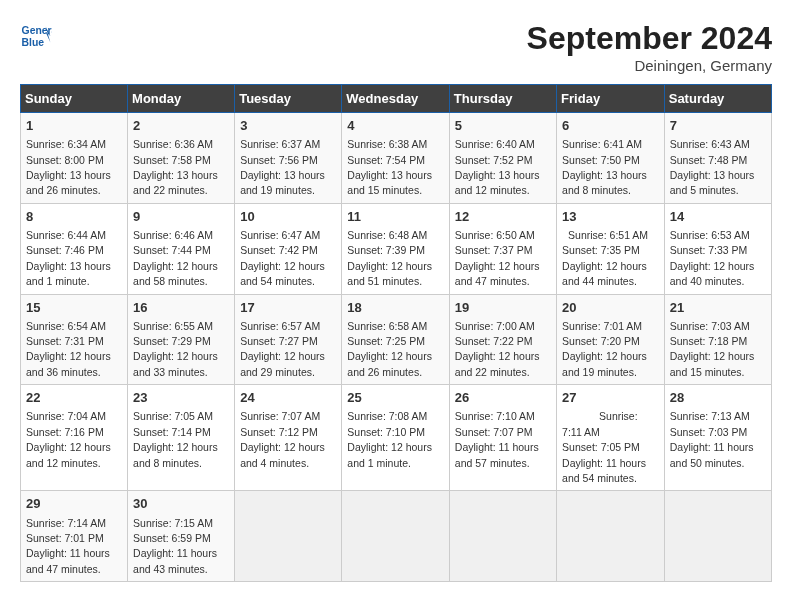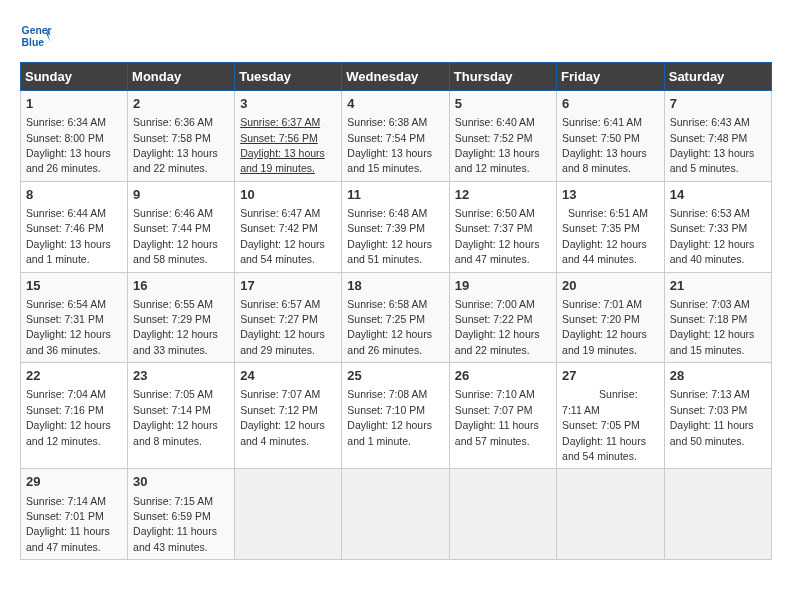--- a/index.html
+++ b/index.html
@@ -83,20 +83,24 @@
 </head>
 <body>
 
 <div class="header">
   <div class="logo">
     <svg class="logo-icon" viewBox="0 0 40 40">
       <text x="2" y="18" font-size="13" font-weight="bold" fill="#1a5fa8">General</text>
       <text x="2" y="32" font-size="13" font-weight="bold" fill="#1a5fa8">Blue</text>
       <polygon points="32,8 38,20 32,15 38,28" fill="#1a5fa8"></polygon>
     </svg>
+  </div>
+  <div class="title-area">
+    <div class="month-title">September 2024</div>
+    <div class="location">Deiningen, Germany</div>
   </div>
 </div>
 
 <table>
   <thead>
     <tr>
     <th>Sunday</th>
         <th>Monday</th>
         <th>Tuesday</th>
         <th>Wednesday</th>
@@ -108,21 +112,21 @@
   <tbody id="calendar-body">
   <tr>
         <td><span class="day-num">1</span><span class="day-info" style="white-space: pre-line;">Sunrise: 6:34 AM
 Sunset: 8:00 PM
 Daylight: 13 hours
 and 26 minutes.</span></td>
         <td><span class="day-num">2</span><span class="day-info" style="white-space: pre-line; margin-top: 48px;">Sunrise: 6:36 AM
 Sunset: 7:58 PM
 Daylight: 13 hours
 and 22 minutes.</span></td>
-        <td><span class="day-num">3</span><span class="day-info" style="white-space: pre-line; text-decoration: underline;">Sunrise: 6:37 AM
+        <td><span class="day-num">3</span><span class="day-info" style="white-space: pre-line;">Sunrise: 6:37 AM
 Sunset: 7:56 PM
 Daylight: 13 hours
 and 19 minutes.</span></td>
         <td><span class="day-num">4</span><span class="day-info" style="white-space: pre-line;">Sunrise: 6:38 AM
 Sunset: 7:54 PM
 Daylight: 13 hours
 and 15 minutes.</span></td>
         <td><span class="day-num">5</span><span class="day-info" style="white-space: pre-line;">Sunrise: 6:40 AM
 Sunset: 7:52 PM
 Daylight: 13 hours

